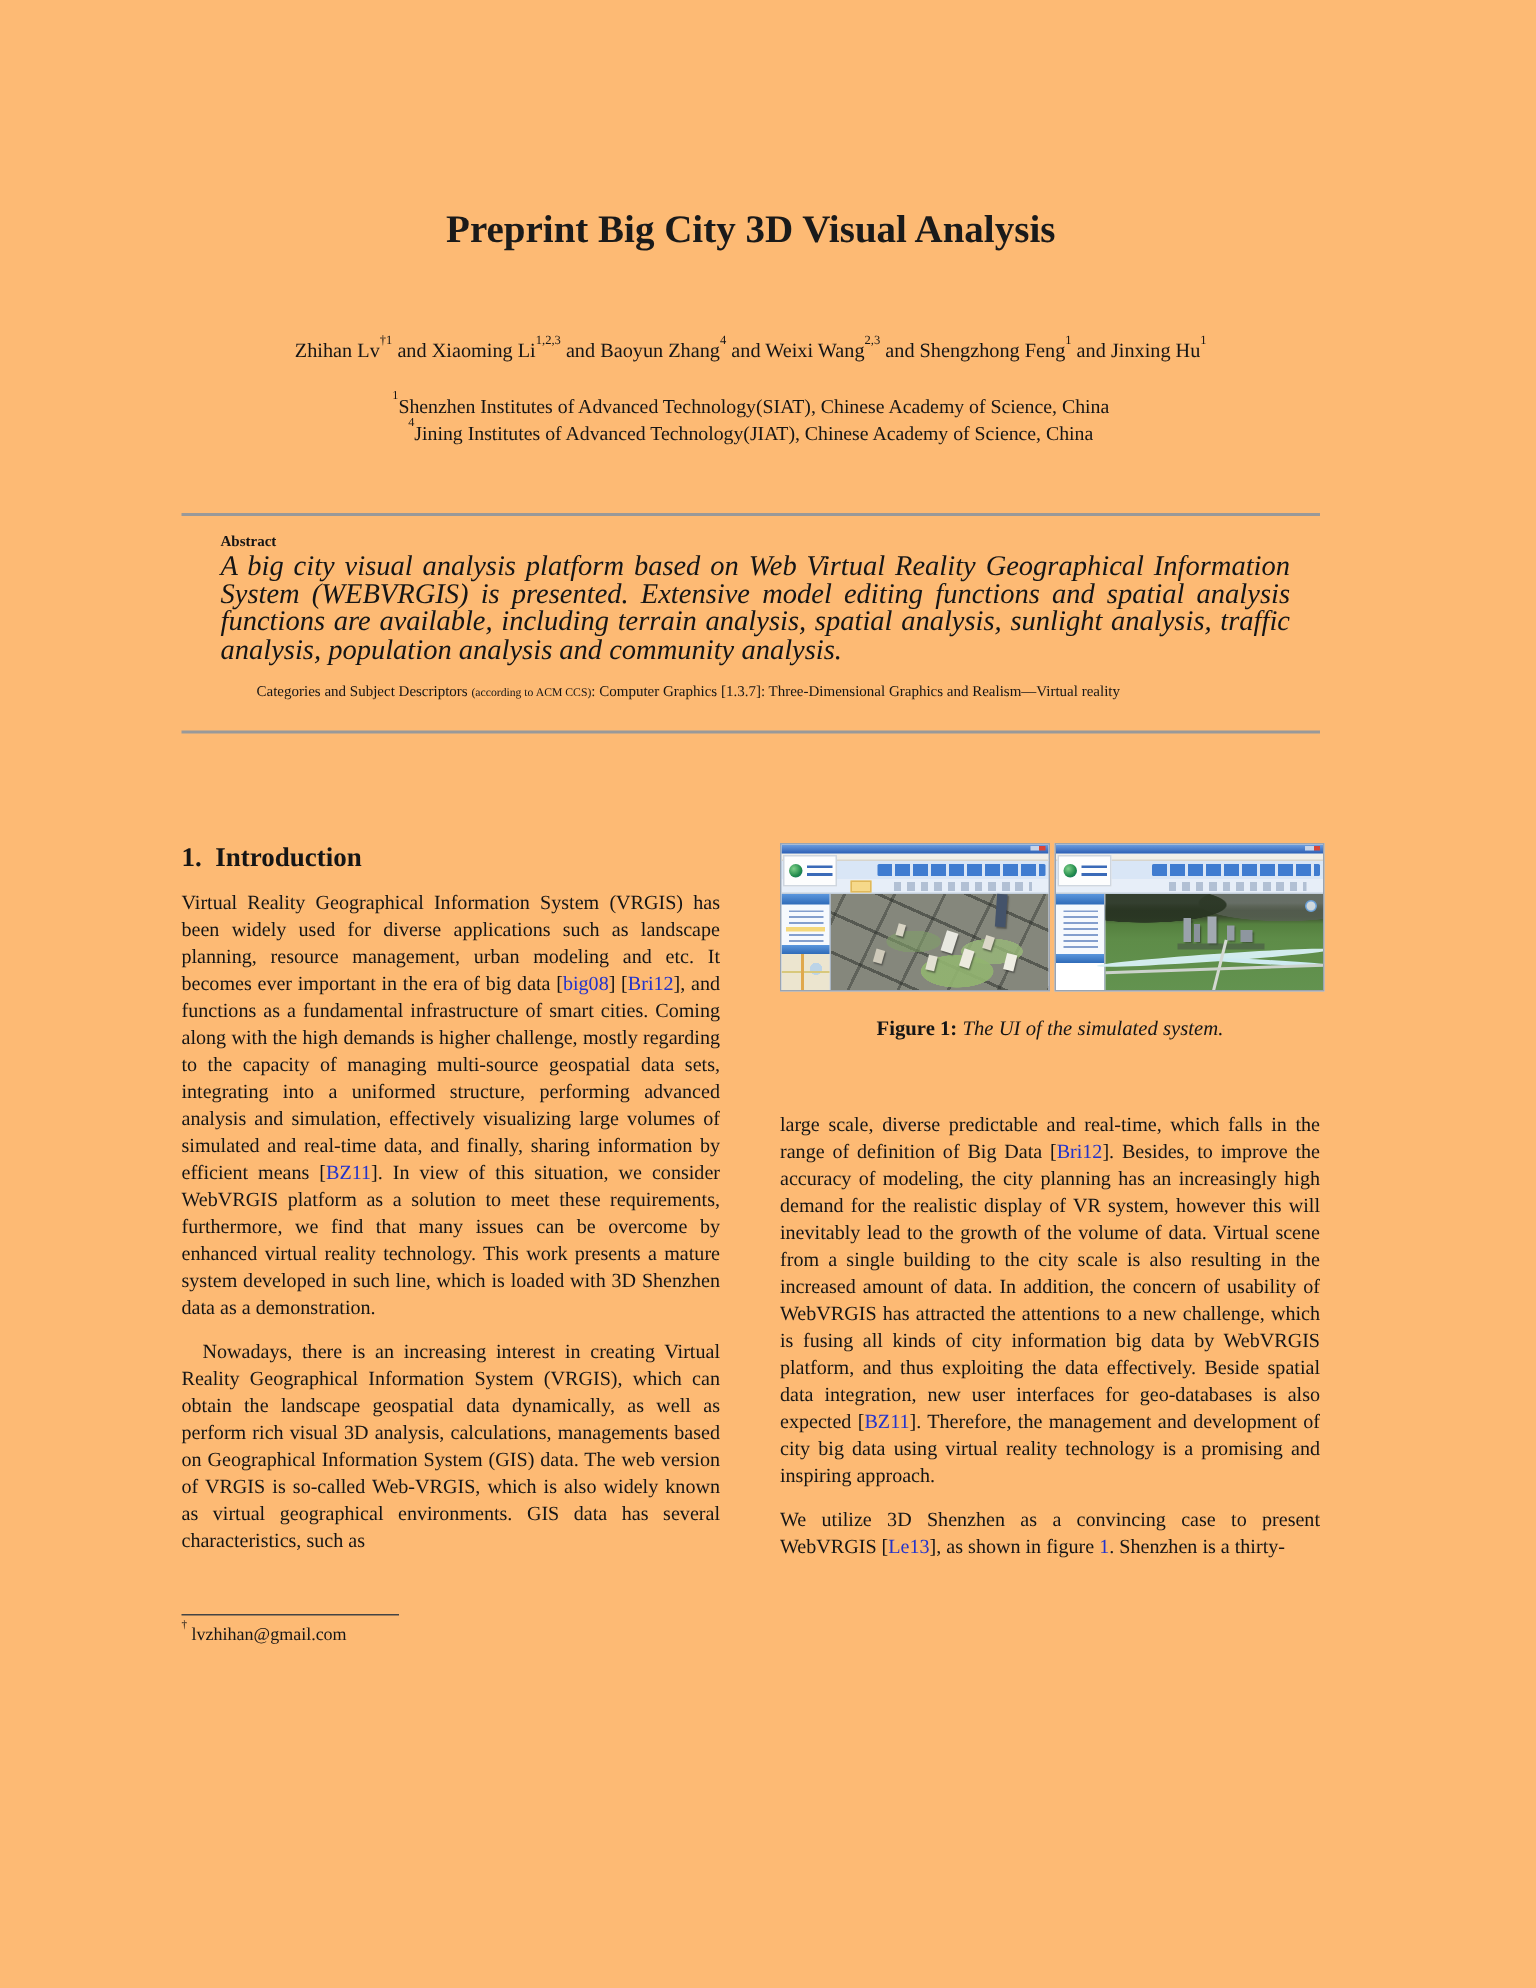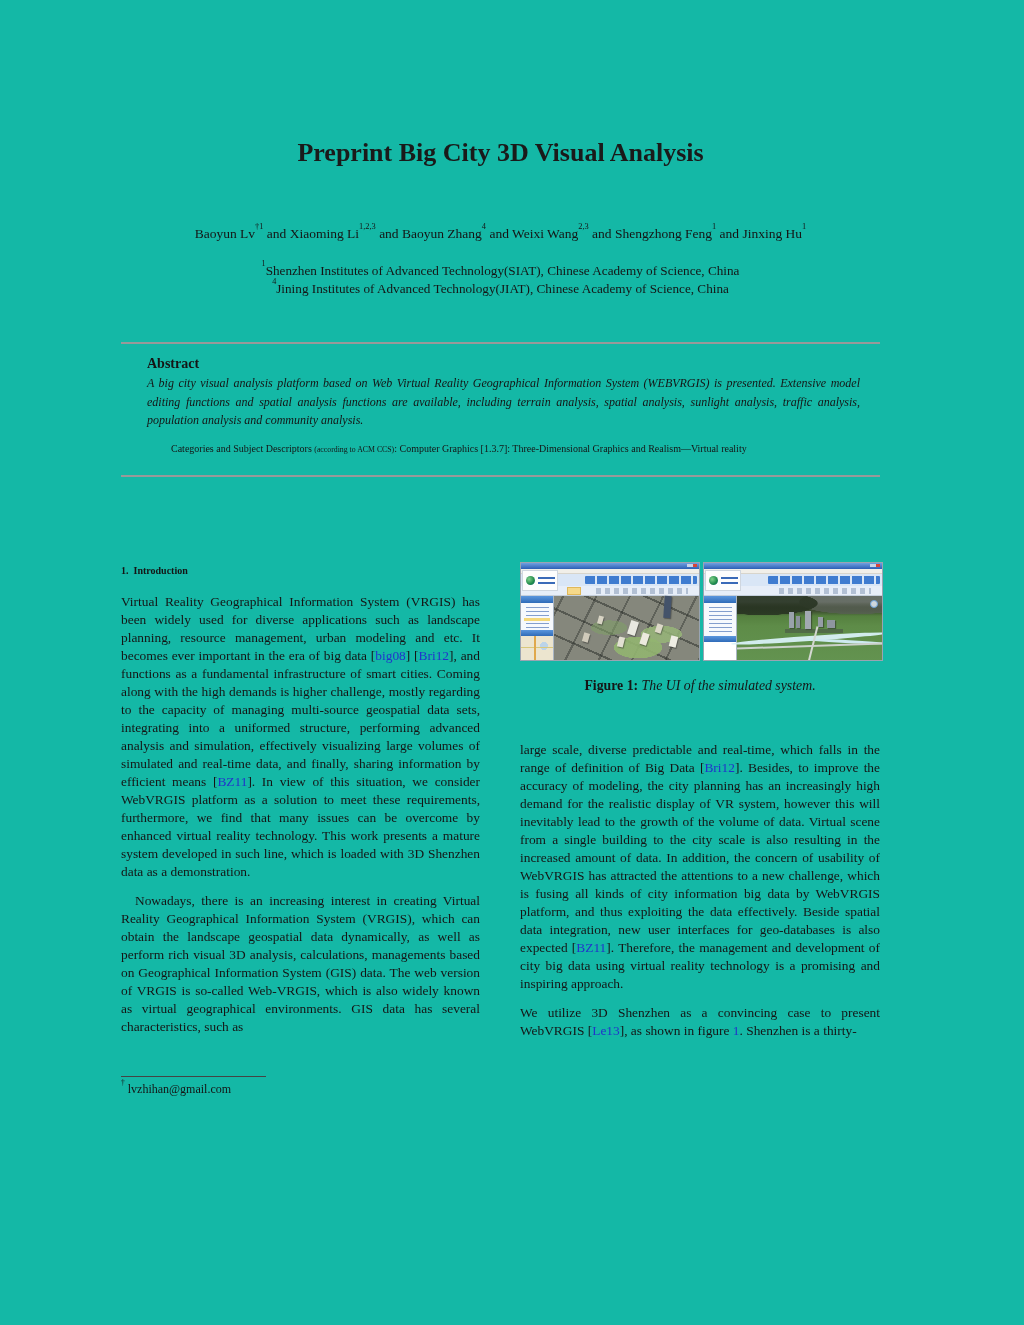--- a/index.html
+++ b/index.html
@@ -1,35 +1,35 @@
 <!DOCTYPE html>
 <html><head>
 <meta charset="utf-8">
 <style>
   * { margin:0; padding:0; box-sizing:border-box; }
   body { background:#ffffff; }
-  .page { width:1024px; height:1325px; position:relative; background:#14b8a6; color:#151515;
+  .page { width:1024px; height:1325px; position:relative; background:#fdba74; color:#151515;
           font-family:"Liberation Serif", serif; overflow:hidden; }
   .content { position:absolute; left:121px; top:0; width:759px; height:100%; }
 
   h1.title { padding-top:138px; text-align:center; font-size:26px; font-weight:bold; color:#1a1a1a; }
   .authors { margin-top:58px; text-align:center; font-size:13.5px; }
   .affils { margin-top:20px; text-align:center; font-size:13.2px; line-height:18px; }
 
   sup { font-size:62%; line-height:0; position:relative; top:-0.45em; }
 
   .abstract { margin-top:44px; border-top:2px solid #999; border-bottom:2px solid #999;
               padding:12px 20px 16px 26px; }
-  .abstract-head { font-weight:bold; font-size:14px; }
-  .abstract-body { font-style:italic; font-size:12px; line-height:18.5px; text-align:justify; margin-top:2px; }
+  .abstract-head { font-weight:bold; font-size:10px; }
+  .abstract-body { font-style:italic; font-size:19px; line-height:18.5px; text-align:justify; margin-top:2px; }
   .categories { margin-top:10px; font-size:10px; line-height:18px; text-align:justify;margin-left:24px; }
 
   .cols { position:absolute; top:562px; left:0; width:759px; display:flex; gap:40px; }
   .col { width:360px; font-size:13.4px; line-height:18px; text-align:justify; }
-  h2.sec { font-size:10px; font-weight:bold; white-space:pre-wrap; margin:0 0 13px 0; text-align:left; }
+  h2.sec { font-size:18px; font-weight:bold; white-space:pre-wrap; margin:0 0 13px 0; text-align:left; }
   h2.mt { margin-top:26px; }
   .col p { margin:0 0 11px 0; }
   p.indent { text-indent:14px; }
 
   .seg-link { color:#2233cc; }
   .seg-small { font-size:78%; }
   .seg-bold { font-weight:bold; font-style:normal; }
   .seg-italic { font-style:italic; }
 
   .footnote { position:absolute; top:1076px; left:0; width:360px; font-size:12px; }
@@ -94,21 +94,21 @@
   .fig-wrap p.first { margin-top:46px; }
 </style>
 </head>
 <body>
 
 <div class="page">
   <div class="content">
 
     <h1 class="title">Preprint Big City 3D Visual Analysis</h1>
 
-    <div class="authors"><span>Baoyun Lv</span><sup>†1</sup><span> and Xiaoming Li</span><sup>1,2,3</sup><span> and Baoyun Zhang</span><sup>4</sup><span> and Weixi Wang</span><sup>2,3</sup><span> and Shengzhong Feng</span><sup>1</sup><span> and Jinxing Hu</span><sup>1</sup></div>
+    <div class="authors"><span>Zhihan Lv</span><sup>†1</sup><span> and Xiaoming Li</span><sup>1,2,3</sup><span> and Baoyun Zhang</span><sup>4</sup><span> and Weixi Wang</span><sup>2,3</sup><span> and Shengzhong Feng</span><sup>1</sup><span> and Jinxing Hu</span><sup>1</sup></div>
 
     <div class="affils">
       <div><sup>1</sup><span>Shenzhen Institutes of Advanced Technology(SIAT), Chinese Academy of Science, China</span></div>
       <div><sup>4</sup><span>Jining Institutes of Advanced Technology(JIAT), Chinese Academy of Science, China</span></div>
     </div>
 
     <div class="abstract">
       <div class="abstract-head">Abstract</div>
       <p class="abstract-body">A big city visual analysis platform based on Web Virtual Reality Geographical Information System (WEBVRGIS) is presented. Extensive model editing functions and spatial analysis functions are available, including terrain analysis, spatial analysis, sunlight analysis, traffic analysis, population analysis and community analysis.</p>
       <p class="categories"><span>Categories and Subject Descriptors </span><span class="seg-small">(according to ACM CCS)</span><span>: Computer Graphics [1.3.7]: Three-Dimensional Graphics and Realism—Virtual reality</span></p>

